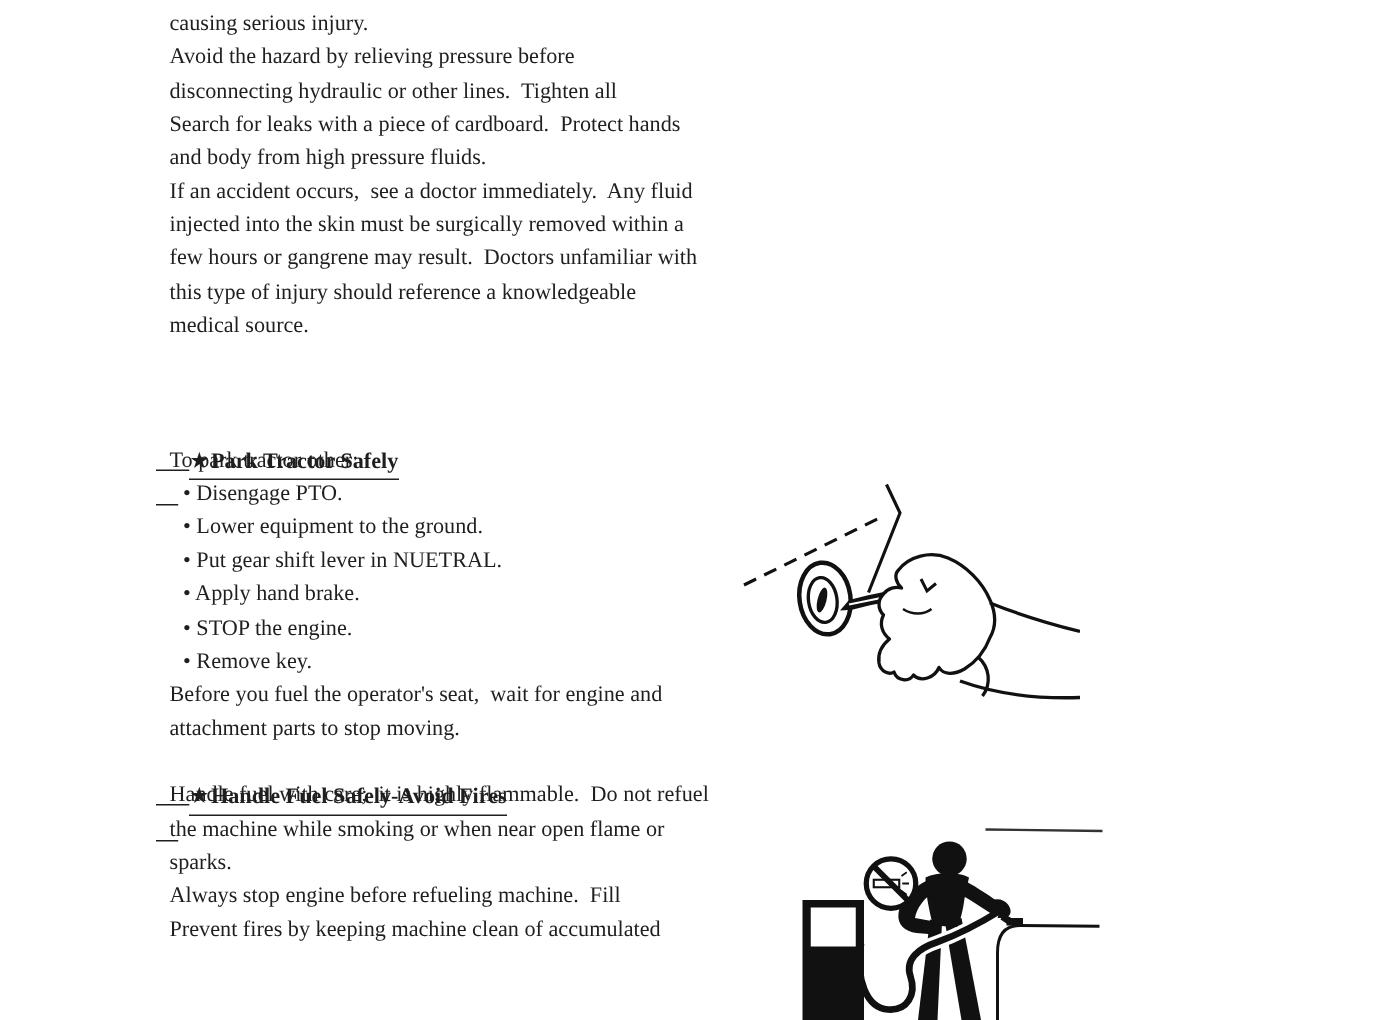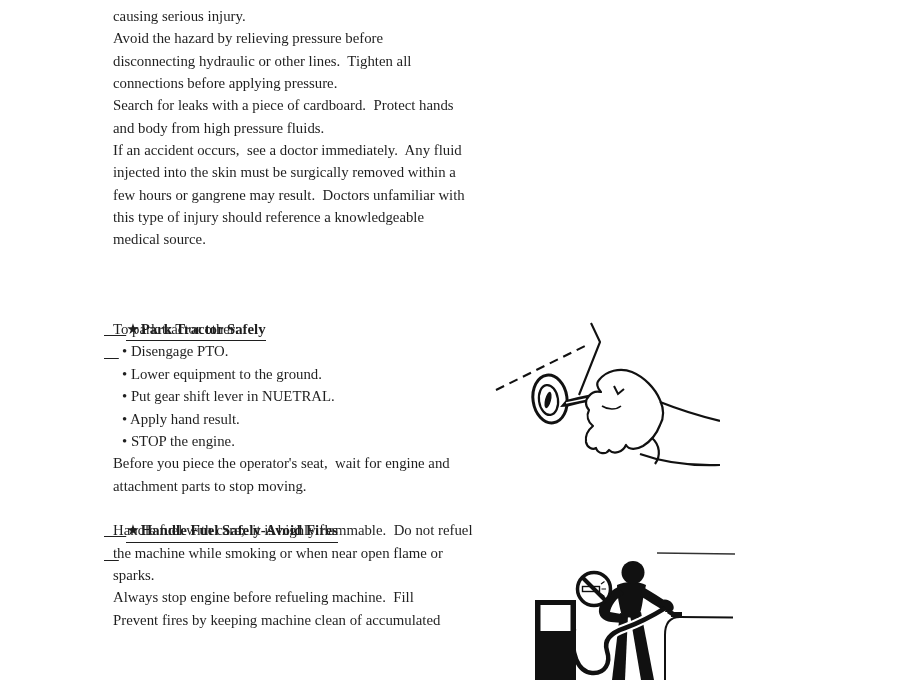--- a/index.html
+++ b/index.html
@@ -42,21 +42,20 @@
 <body>
 
 <div class="page">
 
   <div class="text-column">
 
     <div>
         <div class="line">causing serious injury.</div>
         <div class="line">Avoid the hazard by relieving pressure before</div>
         <div class="line">disconnecting hydraulic or other lines.  Tighten all</div>
-        <div class="line">connections before applying pressure.</div>
         <div class="line">Search for leaks with a piece of cardboard.  Protect hands</div>
         <div class="line">and body from high pressure fluids.</div>
         <div class="line">If an accident occurs,  see a doctor immediately.  Any fluid</div>
         <div class="line">injected into the skin must be surgically removed within a</div>
         <div class="line">few hours or gangrene may result.  Doctors unfamiliar with</div>
         <div class="line">this type of injury should reference a knowledgeable</div>
         <div class="line">medical source.</div>
       </div>
 
     <div class="para-gap"></div>
@@ -64,26 +63,27 @@
     <div class="heading-line">
       <span class="heading-wrap"><span class="star">★</span><span>Park Tractor Safely</span></span>
     </div>
 
     <div class="line">To park tractor other:</div>
 
     <div>
         <div class="line bullet-line"><span class="marker">• </span><span>Disengage PTO.</span></div>
         <div class="line bullet-line"><span class="marker">• </span><span>Lower equipment to the ground.</span></div>
         <div class="line bullet-line"><span class="marker">• </span><span>Put gear shift lever in NUETRAL.</span></div>
-        <div class="line bullet-line"><span class="marker">• </span><span>Apply hand result.</span></div>
+        <div class="line bullet-line"><span class="marker">• </span><span>Apply hand brake.</span></div>
         <div class="line bullet-line"><span class="marker">• </span><span>STOP the engine.</span></div>
+        <div class="line bullet-line"><span class="marker">• </span><span>Remove key.</span></div>
       </div>
 
     <div>
-        <div class="line">Before you piece the operator's seat,  wait for engine and</div>
+        <div class="line">Before you fuel the operator's seat,  wait for engine and</div>
         <div class="line">attachment parts to stop moving.</div>
       </div>
 
     <div class="heading-line">
       <span class="heading-wrap"><span class="star">★</span><span>Handle Fuel Safely-Avoid Fires</span></span>
     </div>
 
     <div>
         <div class="line">Handle fuel with care;  it is highly flammable.  Do not refuel</div>
         <div class="line">the machine while smoking or when near open flame or</div>

